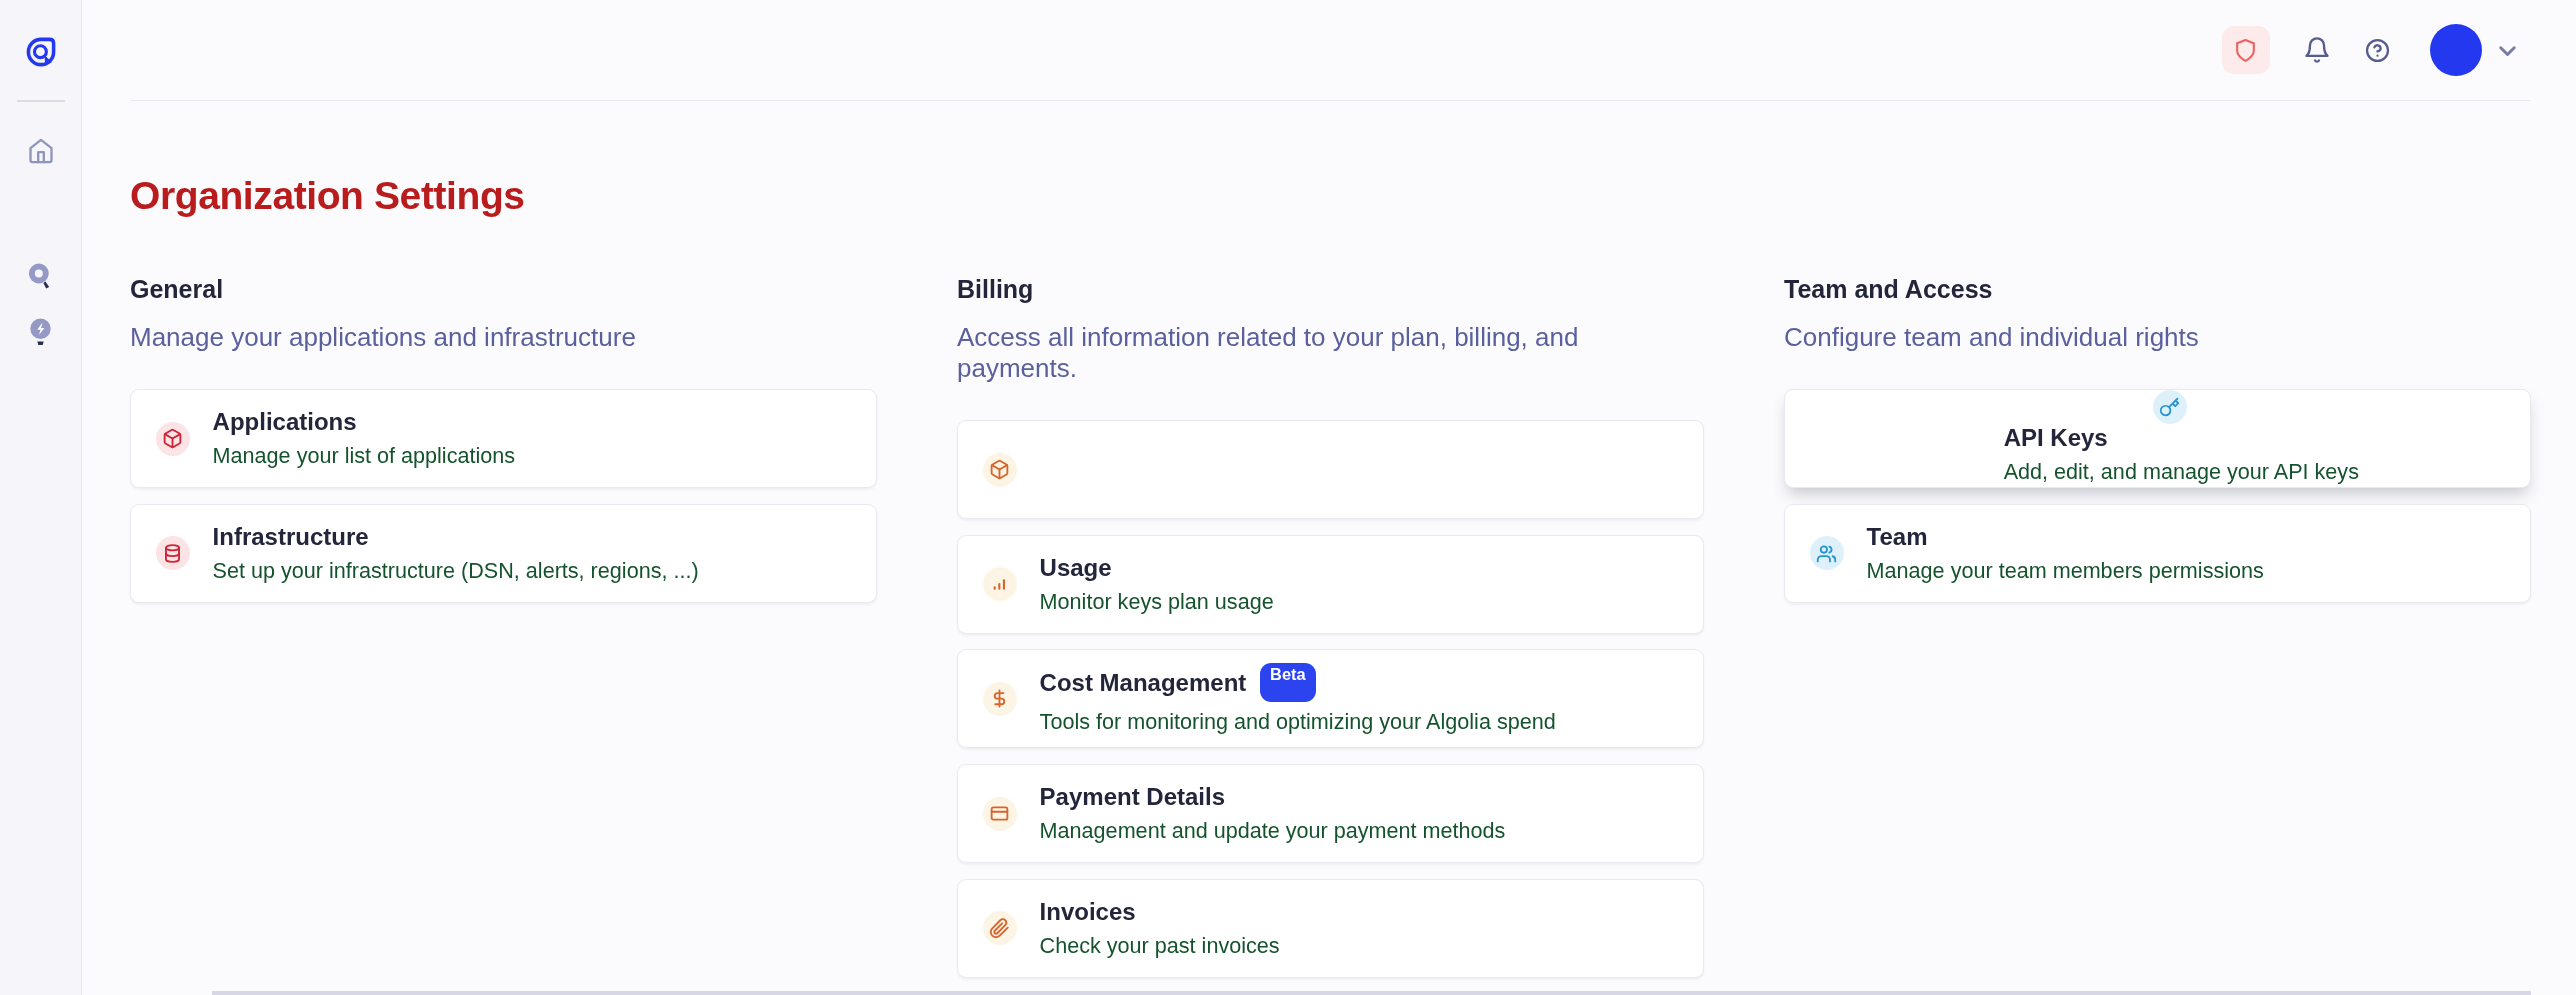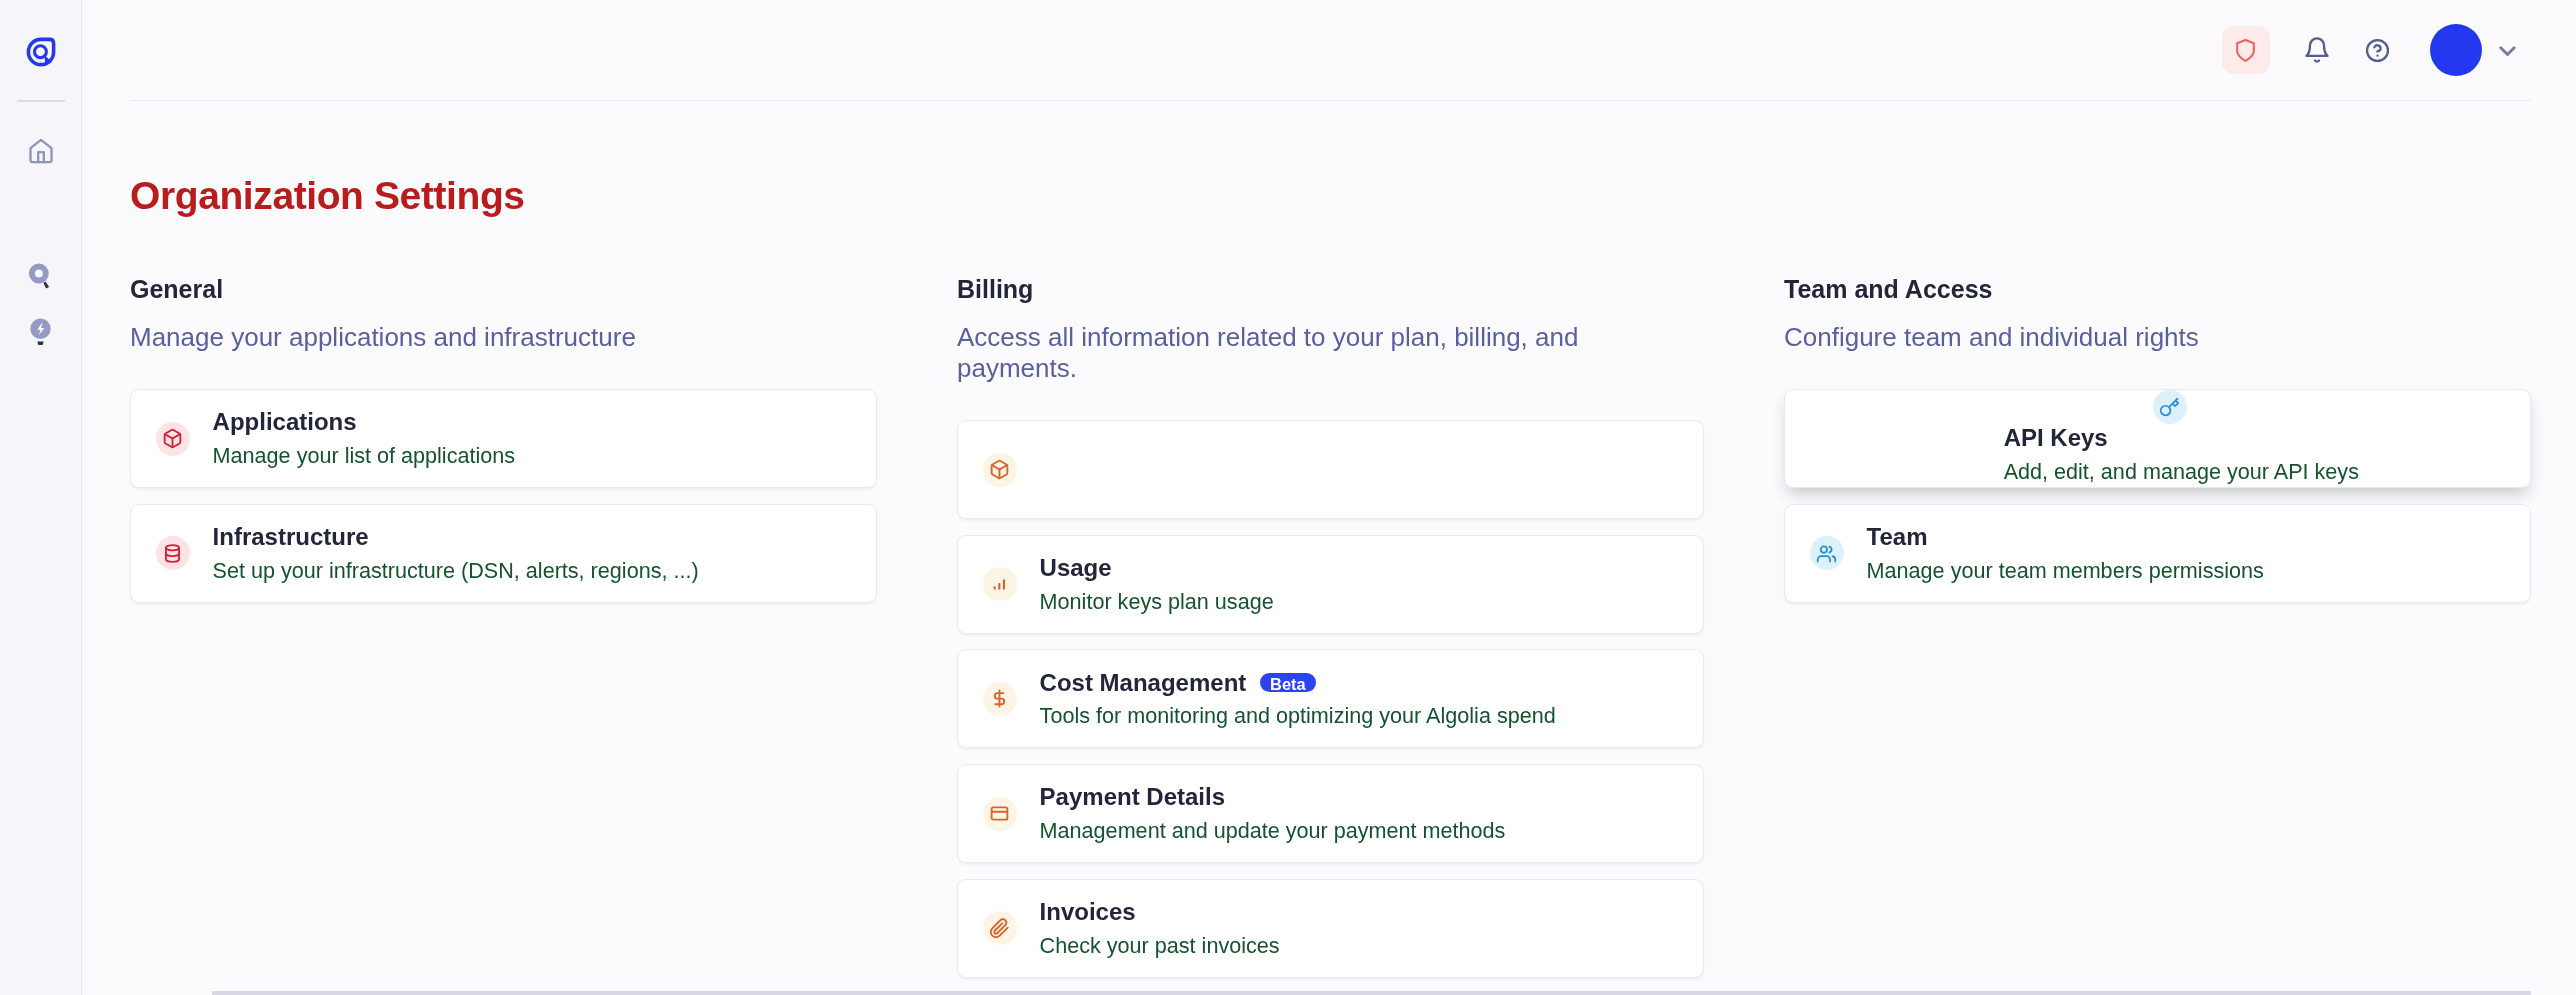--- a/index.html
+++ b/index.html
@@ -72,21 +72,21 @@
   .col-general  .badge-circle { background:#fbe3e6; color:#cf2336; }
   .col-billing  .badge-circle { background:#fcf4e4; color:#d9642b; }
   .col-team     .badge-circle { background:#def1fb; color:#2793d1; }
 
   .card-text { margin-left:23px; display:flex; flex-direction:column; }
   .card-title-row { display:flex; align-items:center; gap:13.4px; }
   .card-title { font-size:24px; font-weight:600; color:#23263b; }
   .card-subtitle { margin-top:6.7px; font-size:21.6px; color:#14532d; }
   .beta-pill {
     background:#2c43f0; color:#ffffff; font-size:16.4px; font-weight:600;
-    height:19px; line-height:22.4px; padding:0 10.4px; border-radius:11.2px;
+    height:39px; line-height:22.4px; padding:0 10.4px; border-radius:11.2px;
   }
 
   .footer-bar {
     position:absolute; left:130px; right:45px; bottom:0; height:3.7px;
     background:#d7d7e6;
   }
 
   svg { display:block; }
 </style>
 </head>

